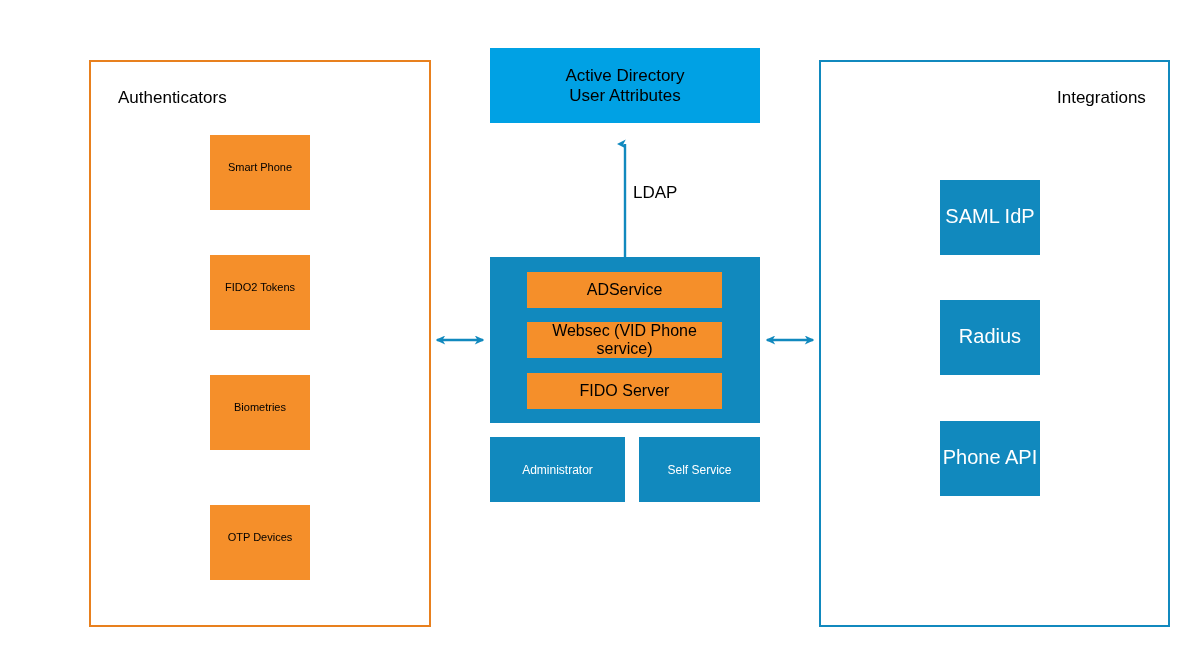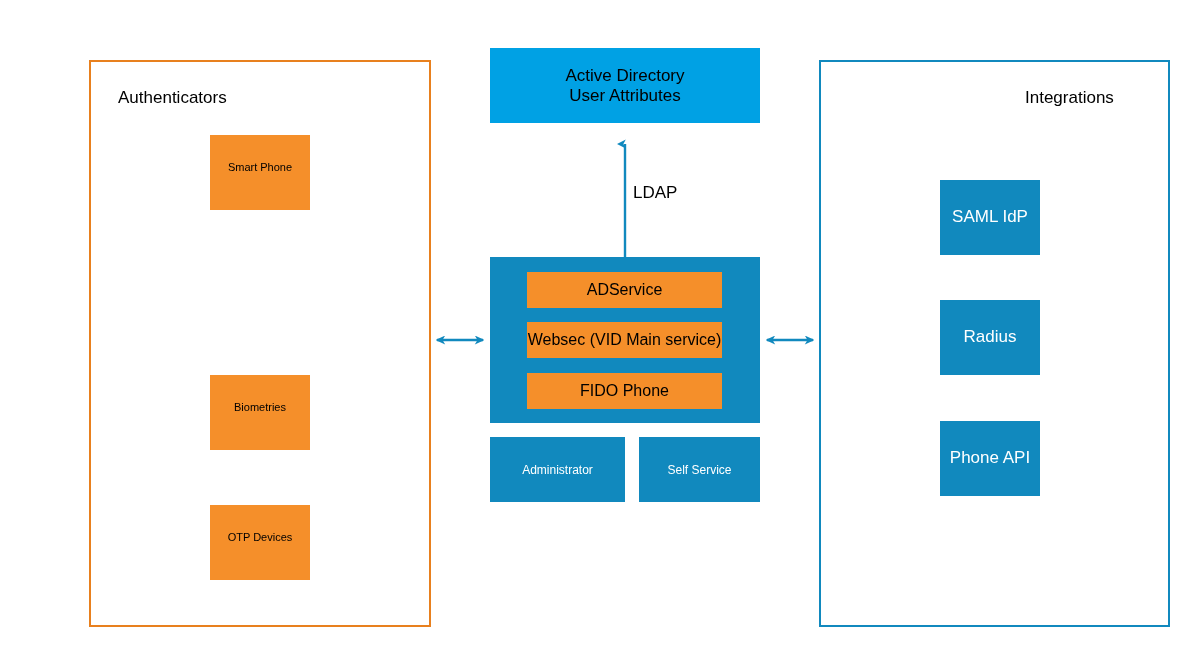--- a/index.html
+++ b/index.html
@@ -67,21 +67,21 @@
   }
   .ad-node .node-label {
     font-size: 17px;
   }
   .portal-node .node-label {
     font-size: 12px;
     position: relative;
     top: 1px;
   }
   .integ-node .node-label {
-    font-size: 17px;
+    font-size: 20px;
     position: relative;
     top: -1px;
   }
   .edge-label {
     position: absolute;
     font-size: 17px;
     color: #000000;
     white-space: nowrap;
     line-height: 1;
   }
@@ -100,20 +100,23 @@
 <div id="canvas">
 
   <div class="panel" style="left:89px; top:60px; width:342px; height:567px; border:2px solid #E8801E;"></div>
 
   <div class="panel-title" style="left:118px; top:89px;">Authenticators</div>
 
   <div class="node orange auth-node" style="left:210px; top:135px; width:100px; height:75px;">
     <span class="node-label">Smart Phone</span>
   </div>
 
+  <div class="node orange auth-node" style="left:210px; top:255px; width:100px; height:75px;">
+    <span class="node-label">FIDO2 Tokens</span>
+  </div>
 
   <div class="node orange auth-node" style="left:210px; top:375px; width:100px; height:75px;">
     <span class="node-label">Biometries</span>
   </div>
 
   <div class="node orange auth-node" style="left:210px; top:505px; width:100px; height:75px;">
     <span class="node-label">OTP Devices</span>
   </div>
 
   <div class="node blue-light ad-node" style="left:490px; top:48px; width:270px; height:75px;">
@@ -123,38 +126,38 @@
 
   <div class="edge-label" style="left:633px; top:184px;">LDAP</div>
 
   <div class="node blue-dark" style="left:490px; top:257px; width:270px; height:166px;"></div>
 
   <div class="node orange svc-node" style="left:527px; top:272px; width:195px; height:36px;">
     <span class="node-label">ADService</span>
   </div>
 
   <div class="node orange svc-node" style="left:527px; top:322px; width:195px; height:36px;">
-    <span class="node-label">Websec (VID Main service)</span>
+    <span class="node-label">Websec (VID Phone service)</span>
   </div>
 
   <div class="node orange svc-node" style="left:527px; top:373px; width:195px; height:36px;">
-    <span class="node-label">FIDO Phone</span>
+    <span class="node-label">FIDO Server</span>
   </div>
 
   <div class="node blue-dark portal-node" style="left:490px; top:437px; width:135px; height:65px;">
     <span class="node-label">Administrator</span>
   </div>
 
   <div class="node blue-dark portal-node" style="left:639px; top:437px; width:121px; height:65px;">
     <span class="node-label">Self Service</span>
   </div>
 
   <div class="panel" style="left:819px; top:60px; width:351px; height:567px; border:2px solid #1189BE;"></div>
 
-  <div class="panel-title" style="left:1025px; top:89px;">Integrations</div>
+  <div class="panel-title" style="left:1057px; top:89px;">Integrations</div>
 
   <div class="node blue-dark integ-node" style="left:940px; top:180px; width:100px; height:75px;">
     <span class="node-label">SAML IdP</span>
   </div>
 
   <div class="node blue-dark integ-node" style="left:940px; top:300px; width:100px; height:75px;">
     <span class="node-label">Radius</span>
   </div>
 
   <div class="node blue-dark integ-node" style="left:940px; top:421px; width:100px; height:75px;">

